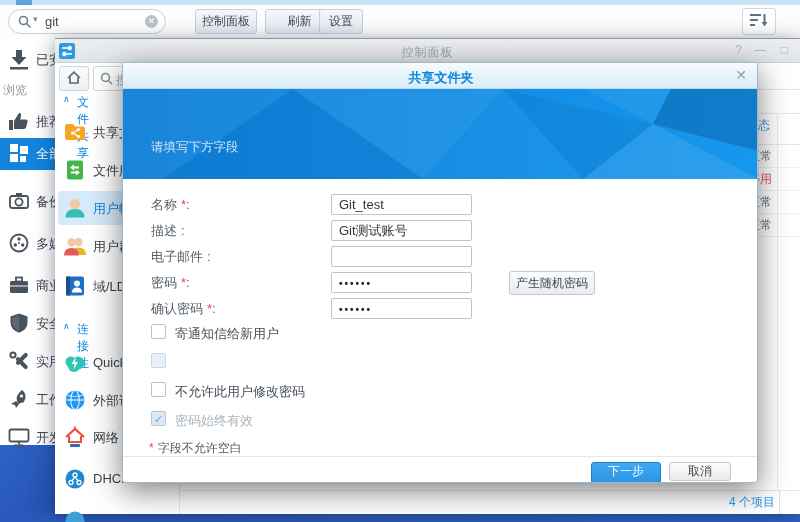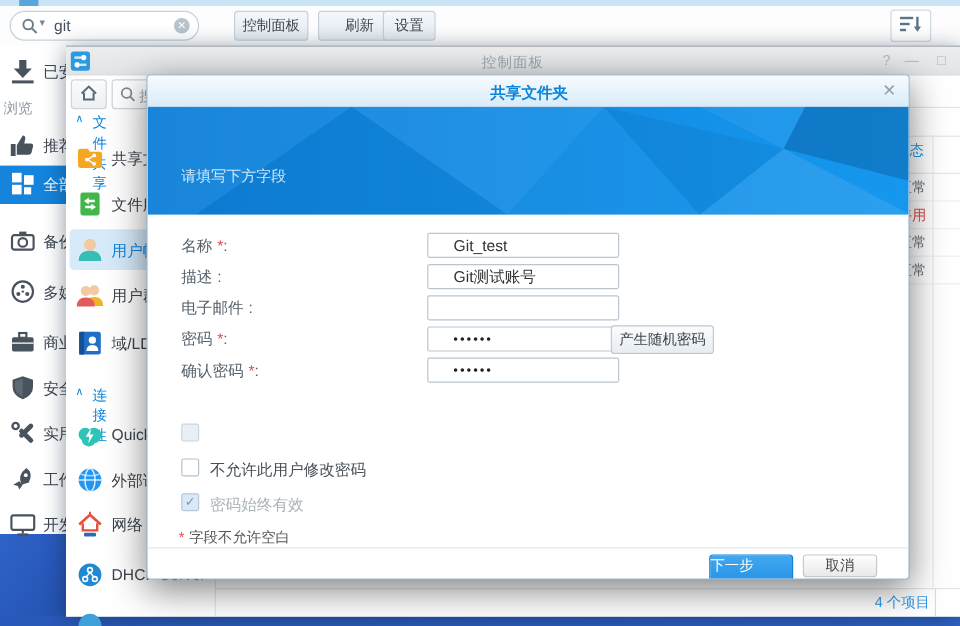--- a/index.html
+++ b/index.html
@@ -69,36 +69,36 @@
       box-shadow:0 8px 30px rgba(0,0,0,.5);border:1px solid #9cb8cd}
   .dlg-titlebar{left:0;top:0;width:636px;height:26px;background:linear-gradient(#f7fbfe,#d9ecf9);border-bottom:1px solid #c2d9ea}
   .dlg-title{width:636px;text-align:center;top:6px;font-size:13px;font-weight:bold;color:#0a85dd}
   .dlg-close{right:12px;top:4px;font-size:14px;color:#93a0ab}
   .dlg-banner{left:0;top:26px;width:636px;height:90px}
   .dlg-h1{left:28px;top:22px;font-size:17px;font-weight:bold;color:#fff}
   .dlg-h2{left:28px;top:50px;font-size:12.5px;color:#cfe7fb}
   .frow{position:absolute;left:0;width:636px;height:22px}
   .flabel{position:absolute;left:28px;top:0;line-height:21px;font-size:13px;color:#55606a}
   .star{color:#e5484d;margin-left:4px}
-  .finput{position:absolute;left:233px;top:0;width:160px;height:21px;border:1px solid #b9c6d1;border-radius:2px;
-      background:#fff;font-size:13px;color:#333;line-height:19px;padding-left:21px;overflow:hidden}
+  .finput{position:absolute;left:208px;top:0;width:141px;height:21px;border:1px solid #b9c6d1;border-radius:2px;
+      background:#fff;font-size:13px;color:#333;line-height:19px;padding-left:7px;overflow:hidden}
   .finput.pw{font-size:10px;font-weight:bold;letter-spacing:2px;line-height:21px;color:#222}
   .gen-btn{left:386px;top:208px;width:86px;height:24px;border:1px solid #bec9d2;border-radius:3px;font-size:12px;
       color:#3c444c;background:linear-gradient(#fbfcfd,#e7ecf0);text-align:center;line-height:22px}
   .crow{position:absolute;left:0;width:636px;height:16px}
   .cbox{position:absolute;left:28px;top:0;width:15px;height:15px;border:1px solid #b5c2cc;border-radius:2px;background:#fff;
       font-size:11px;line-height:14px;text-align:center;color:transparent}
   .cbox.dis{background:#e9eff4;border-color:#ccd6de}
   .cbox.chk{background:#dce9f4;border-color:#b2c9dc;color:#6f9fcb;font-weight:bold}
   .clabel{position:absolute;left:52px;top:1px;font-size:13px;color:#454f58}
   .clabel.dis{color:#a9b3bb}
   .fnote{left:26px;top:377px;font-size:12px;color:#555}
   .dlg-sep{left:0;top:393px;width:636px;height:1px;background:#e4e7ea}
   .btn-next{left:468px;top:399px;width:70px;height:31px;border:1px solid #187fd2;border-radius:3px;color:#fff;font-size:12px;
-      background:linear-gradient(#41a8f1,#1e8ce2);text-align:left;line-height:17px}
+      background:linear-gradient(#41a8f1,#1e8ce2);text-align:center;line-height:17px}
   .btn-cancel{left:546px;top:399px;width:62px;height:19px;border:1px solid #c8c8c8;border-radius:3px;color:#444;font-size:12px;
       background:linear-gradient(#fdfdfd,#e9e9ea);text-align:center;line-height:17px}
 </style>
 </head>
 <body>
 
 <div class="stage">
 
   <div class="abs desktop-block"></div>
   <div class="abs desktop-strip"></div>
@@ -459,20 +459,24 @@
     <div class="frow" style="top:209px">
       <div class="flabel"><span>密码</span><span class="star">*</span><span>:</span></div>
       <div class="finput pw">••••••</div>
     </div>
     <div class="abs gen-btn">产生随机密码</div>
     <div class="frow" style="top:235px">
       <div class="flabel"><span>确认密码</span><span class="star">*</span><span>:</span></div>
       <div class="finput pw">••••••</div>
     </div>
 
+    <div class="crow" style="top:261px">
+      <span class="cbox"></span>
+      <span class="clabel">寄通知信给新用户</span>
+    </div>
     <div class="crow" style="top:290px">
       <span class="cbox dis"></span>
     </div>
     <div class="crow" style="top:319px">
       <span class="cbox"></span>
       <span class="clabel">不允许此用户修改密码</span>
     </div>
     <div class="crow" style="top:348px">
       <span class="cbox chk">✓</span>
       <span class="clabel dis">密码始终有效</span>

